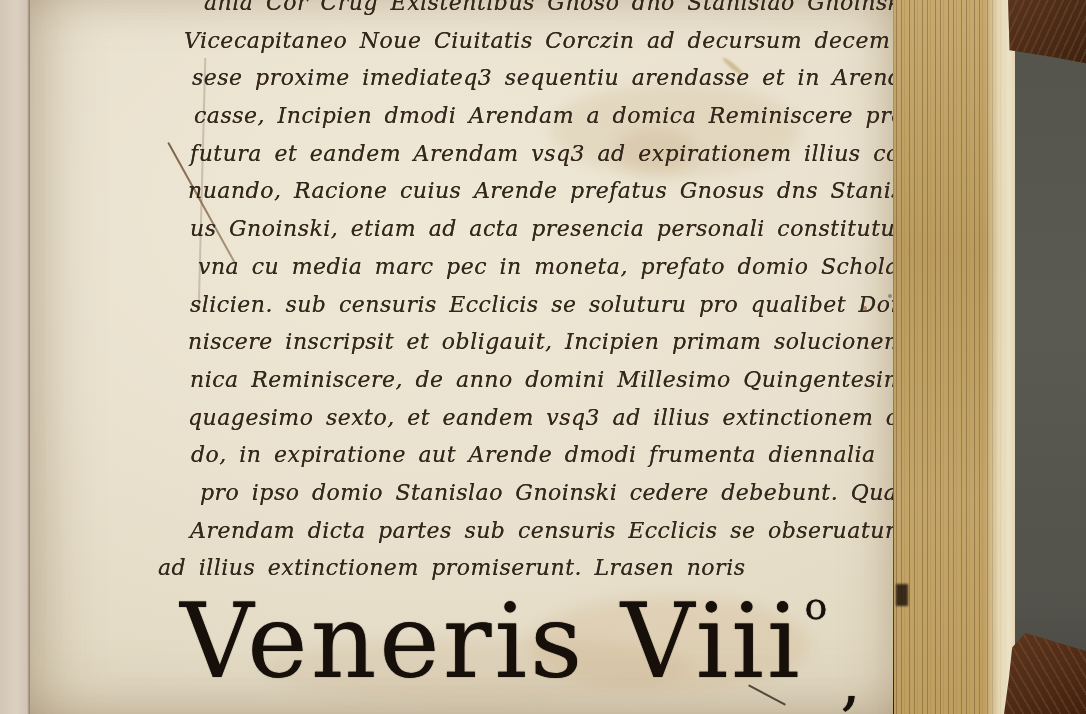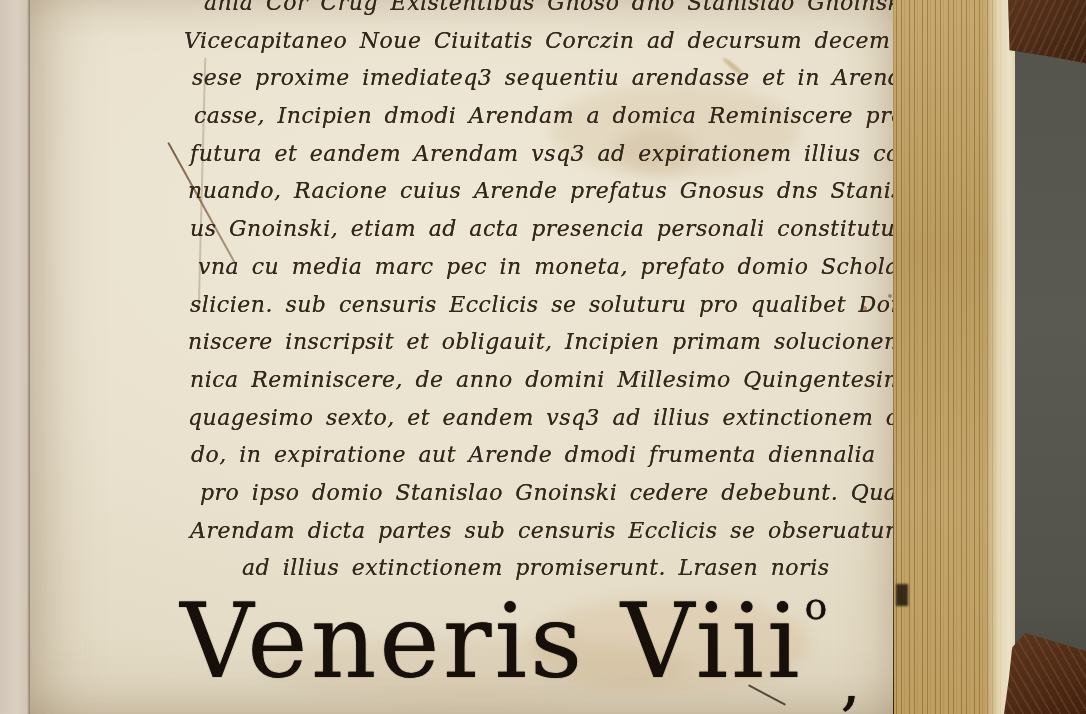--- a/index.html
+++ b/index.html
@@ -88,21 +88,21 @@
   .ms-line:nth-child(6){margin-left:30px;}
   .ms-line:nth-child(7){margin-left:32px;}
   .ms-line:nth-child(8){margin-left:40px;}
   .ms-line:nth-child(9){margin-left:32px;}
   .ms-line:nth-child(10){margin-left:30px;}
   .ms-line:nth-child(11){margin-left:32px;}
   .ms-line:nth-child(12){margin-left:30px;}
   .ms-line:nth-child(13){margin-left:33px;}
   .ms-line:nth-child(14){margin-left:42px;}
   .ms-line:nth-child(15){margin-left:32px;}
-  .ms-line:nth-child(16){margin-left:84px;}
+  .ms-line:nth-child(16){}
 
   
   .heading{position:absolute;left:150px;top:582px;white-space:nowrap;
     font-size:102px;letter-spacing:3px;
     color:#17100a;text-shadow:0 0 1px rgba(23,16,10,.9);}
   .heading .sup{font-size:38px;vertical-align:58px;margin-left:2px;}
   .heading .hcomma{font-size:64px;position:relative;top:26px;left:10px;}
   .heading-tail{position:absolute;left:716px;top:694px;width:42px;height:2px;
     background:rgba(40,28,16,.75);transform:rotate(28deg);border-radius:2px;}
 </style>

